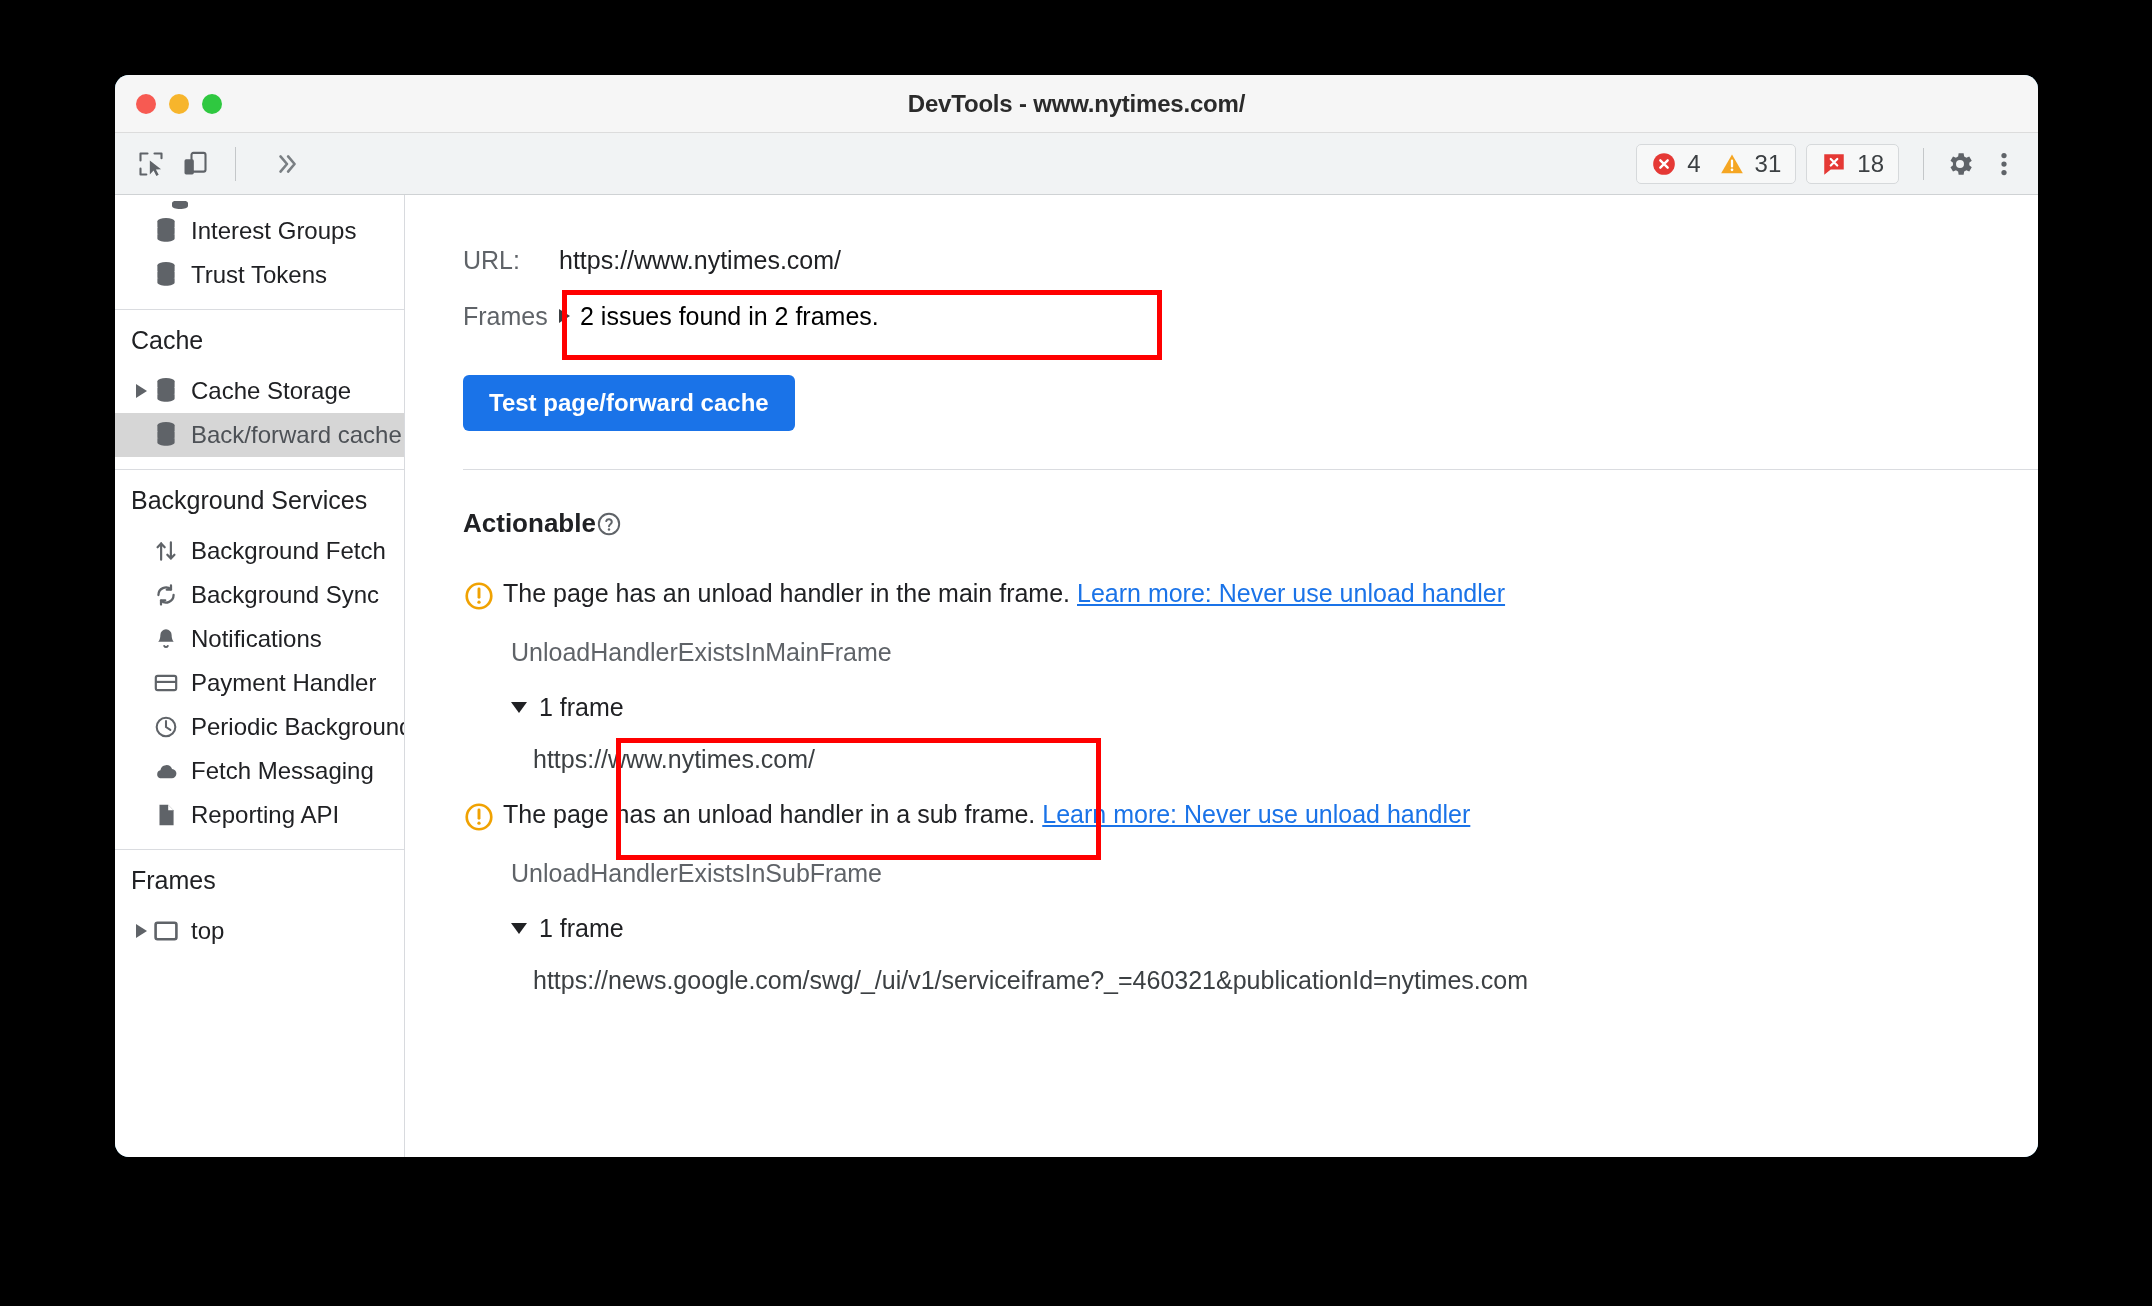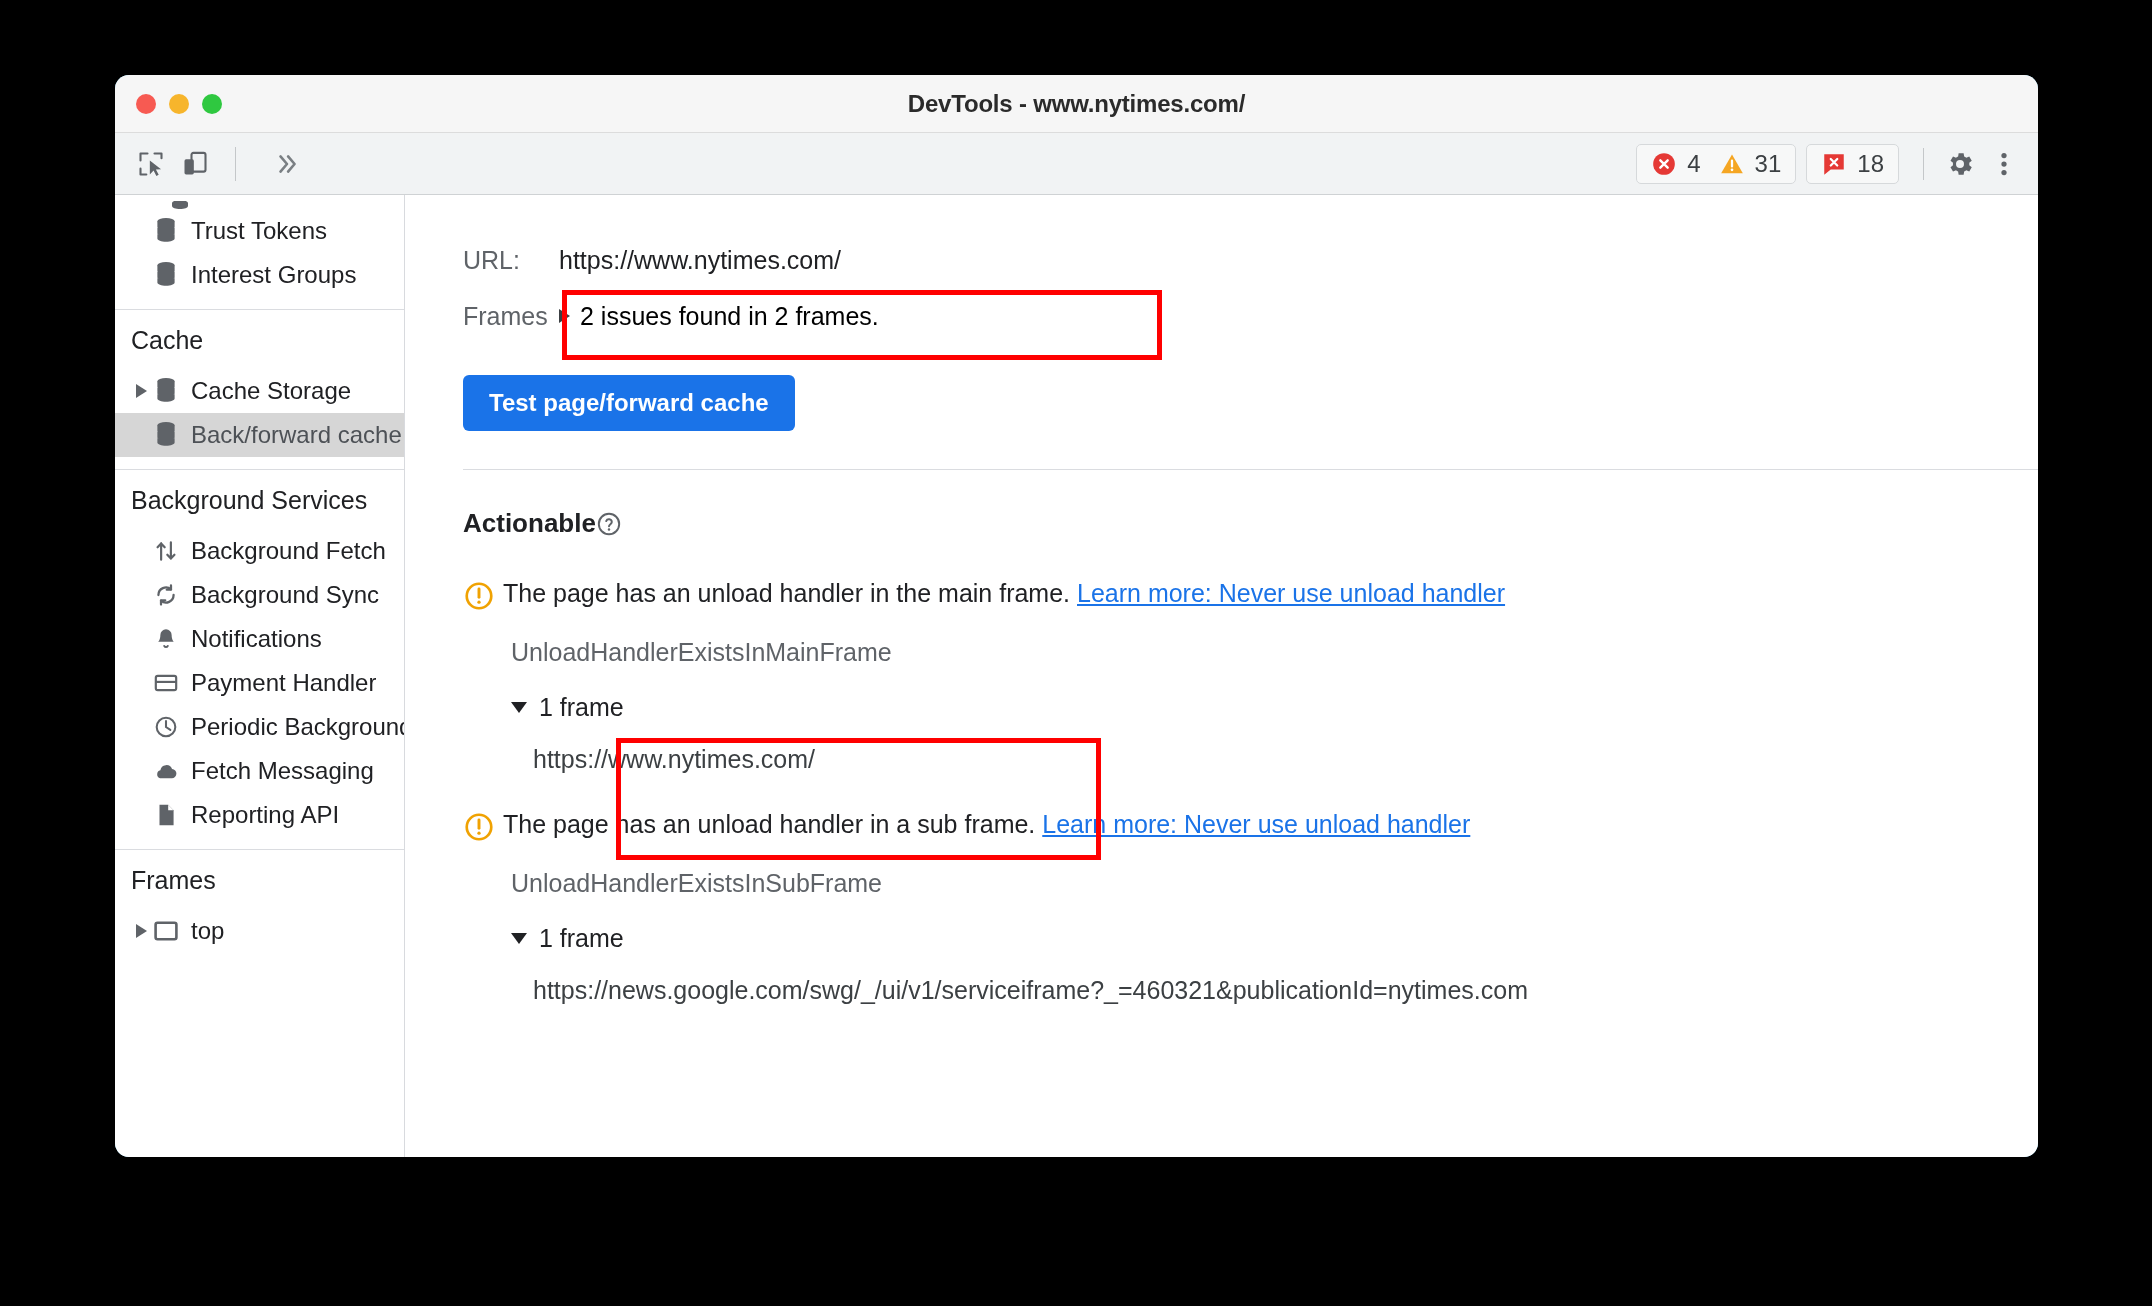--- a/index.html
+++ b/index.html
@@ -312,33 +312,33 @@
           <div class="side-item">
             <span class="arrow"></span>
             <span class="sicon">
               <svg width="26" height="28" viewBox="0 0 24 26">
                 <ellipse cx="12" cy="4" rx="8" ry="3" fill="#5f6368"></ellipse>
                 <path d="M4 4v5c0 1.7 3.6 3 8 3s8-1.3 8-3V4z" fill="#5f6368"></path>
                 <path d="M4 10v5c0 1.7 3.6 3 8 3s8-1.3 8-3v-5z" fill="#5f6368"></path>
                 <path d="M4 16v4c0 1.7 3.6 3 8 3s8-1.3 8-3v-4z" fill="#5f6368"></path>
               </svg>
             </span>
-            <span class="slabel">Trust Tokens</span>
+            <span class="slabel">Interest Groups</span>
           </div>
           <div class="side-item">
             <span class="arrow"></span>
             <span class="sicon">
               <svg width="26" height="28" viewBox="0 0 24 26">
                 <ellipse cx="12" cy="4" rx="8" ry="3" fill="#5f6368"></ellipse>
                 <path d="M4 4v5c0 1.7 3.6 3 8 3s8-1.3 8-3V4z" fill="#5f6368"></path>
                 <path d="M4 10v5c0 1.7 3.6 3 8 3s8-1.3 8-3v-5z" fill="#5f6368"></path>
                 <path d="M4 16v4c0 1.7 3.6 3 8 3s8-1.3 8-3v-4z" fill="#5f6368"></path>
               </svg>
             </span>
-            <span class="slabel">Interest Groups</span>
+            <span class="slabel">Trust Tokens</span>
           </div>
         </div>
 
         <div class="hrule"></div>
 
         <div class="side-sec">
           <div class="side-head">Cache</div>
           <div class="side-item">
             <span class="arrow">
               <span style="width:0;height:0;border-left:11px solid #5f6368;border-top:7px solid transparent;border-bottom:7px solid transparent;display:block"></span>
@@ -513,21 +513,21 @@
             <a href="#">Learn more: Never use unload handler</a>
           </span>
         </div>
         <div class="code-id">UnloadHandlerExistsInMainFrame</div>
         <div class="frame-toggle">
           <span class="tri-down"></span>
           <span>1 frame</span>
         </div>
         <div class="frame-url">https://www.nytimes.com/</div>
 
-        <div class="issue" style="margin-top:34px">
+        <div class="issue" style="margin-top:24px">
           <span class="warn">
             <svg width="32" height="32" viewBox="0 0 24 24" style="display:block">
               <circle cx="12" cy="12" r="9.2" fill="none" stroke="#f0a202" stroke-width="2"></circle>
               <path d="M12 6.8v6.2" stroke="#f0a202" stroke-width="2.2" stroke-linecap="round"></path>
               <circle cx="12" cy="16.6" r="1.25" fill="#f0a202"></circle>
             </svg>
           </span>
           <span class="txt">
             <span>The page has an unload handler in a sub frame.</span>
             <a href="#">Learn more: Never use unload handler</a>

